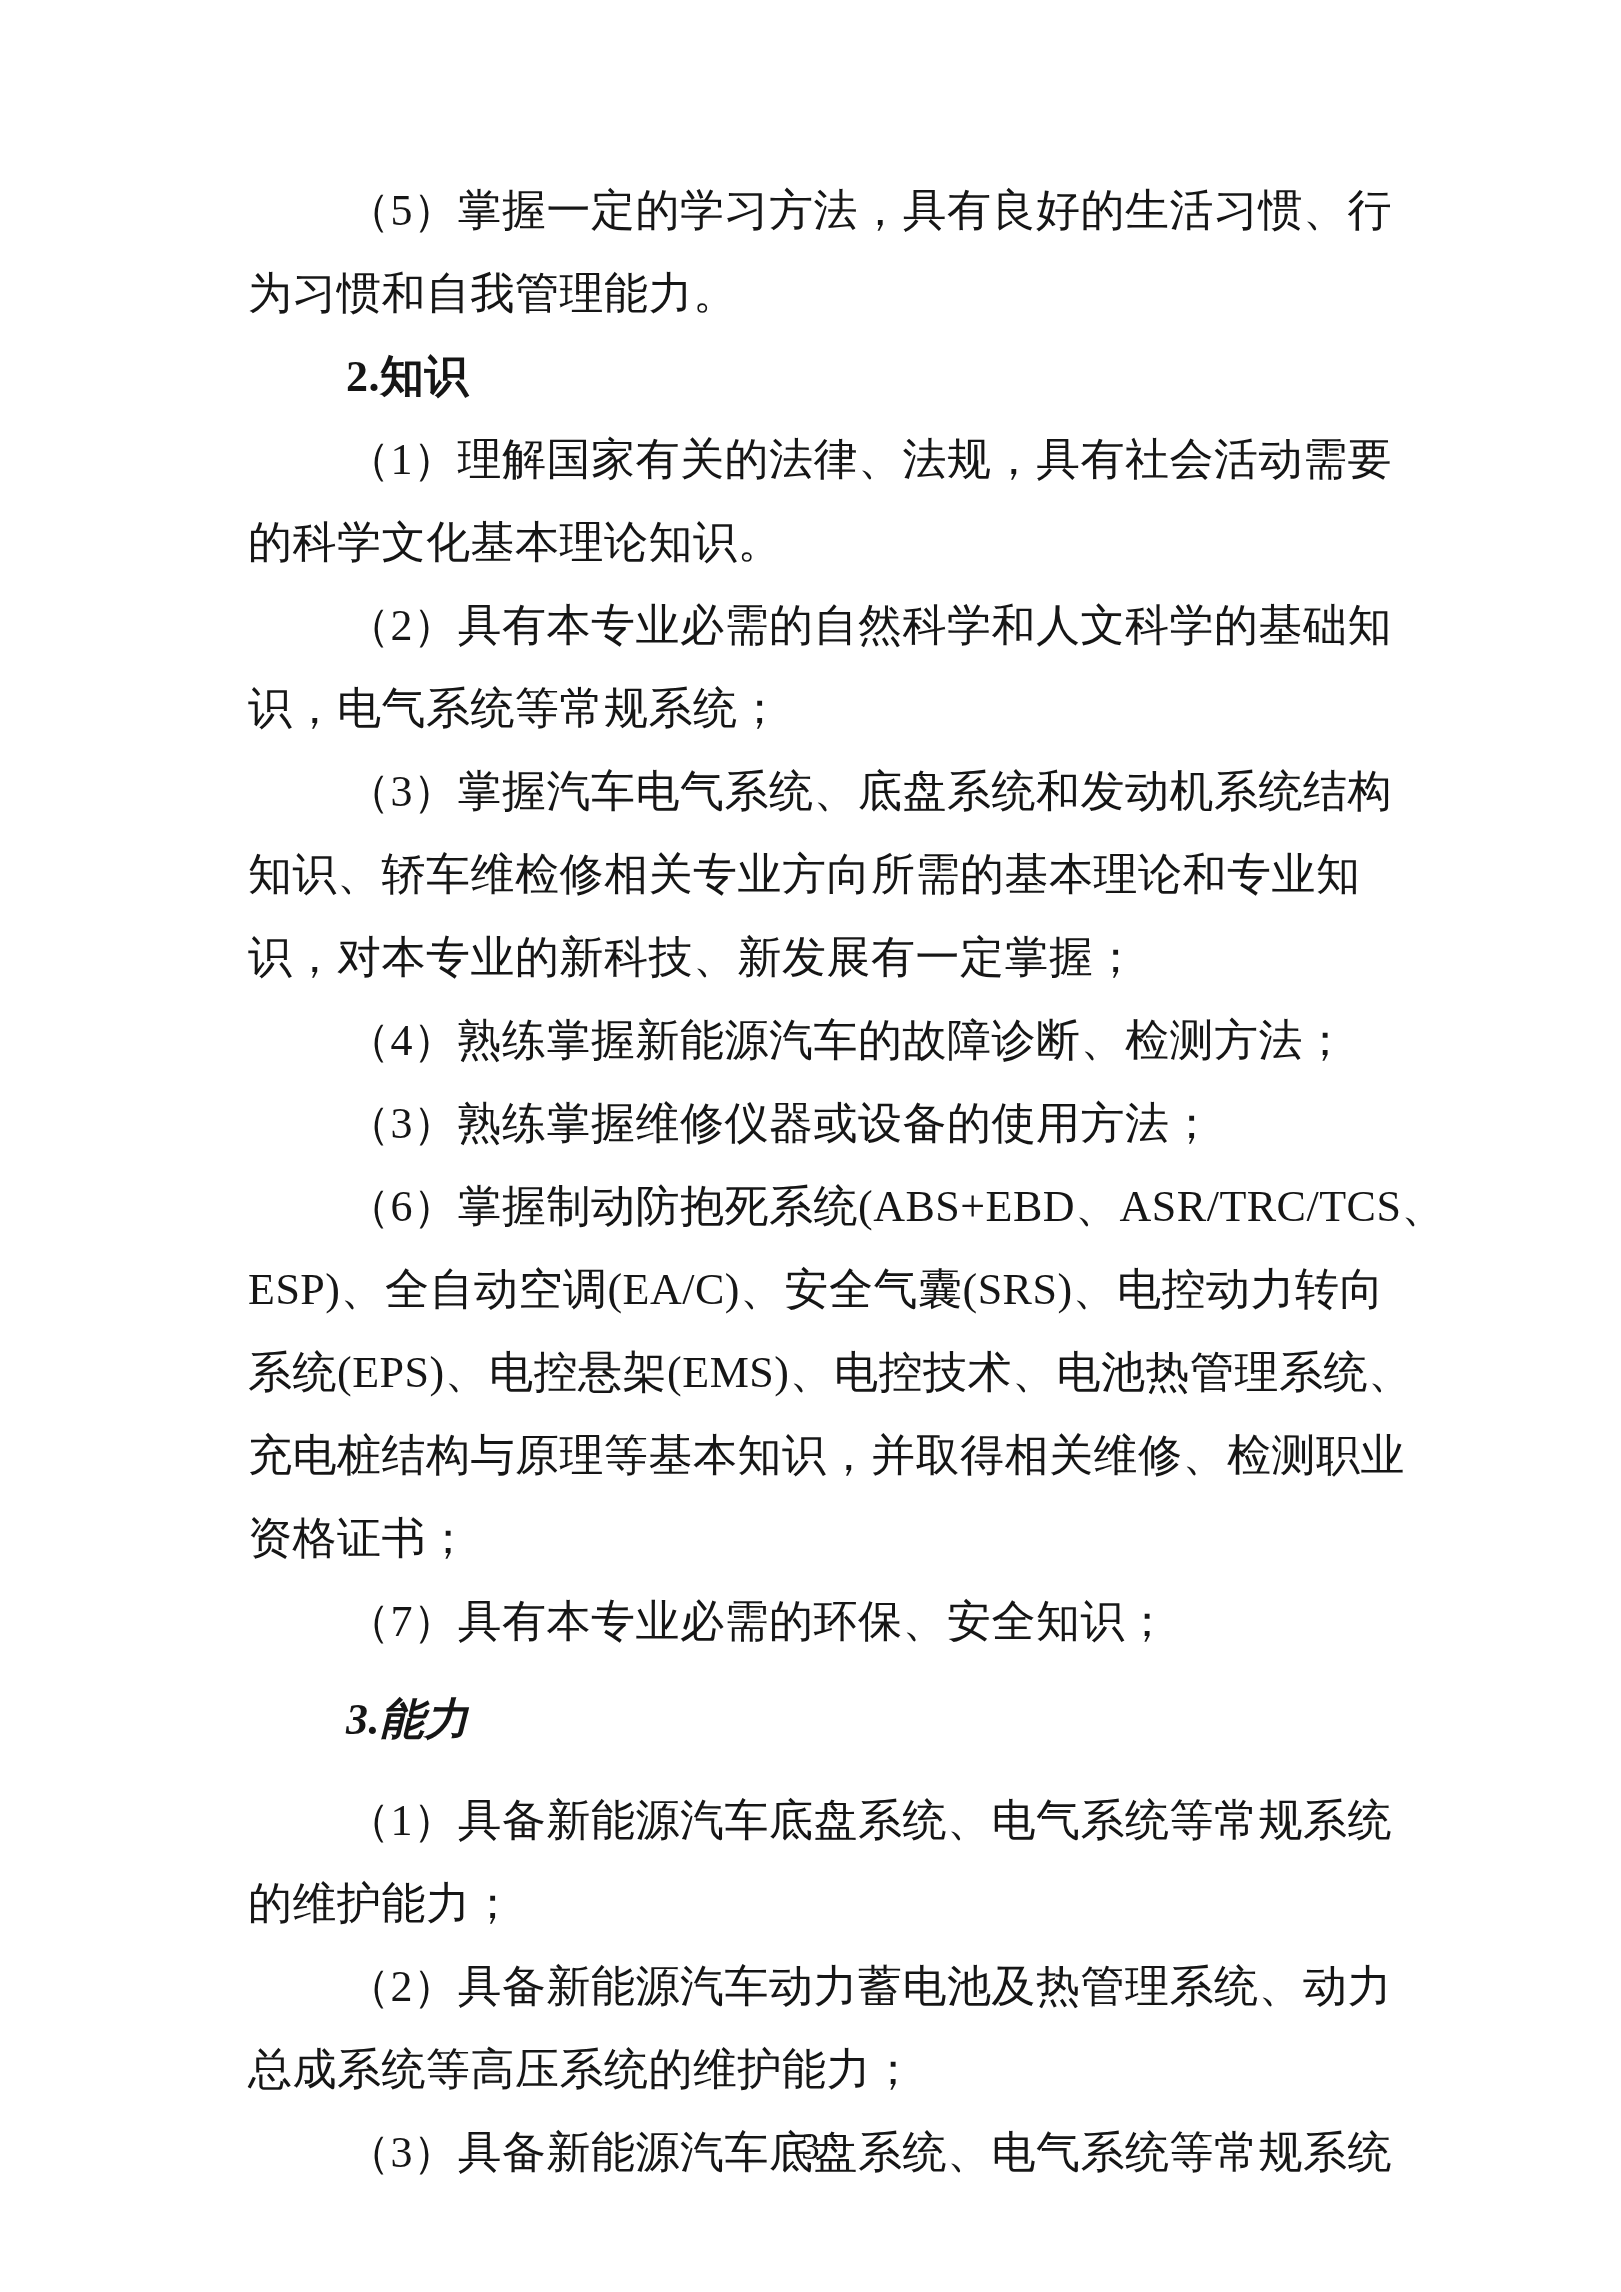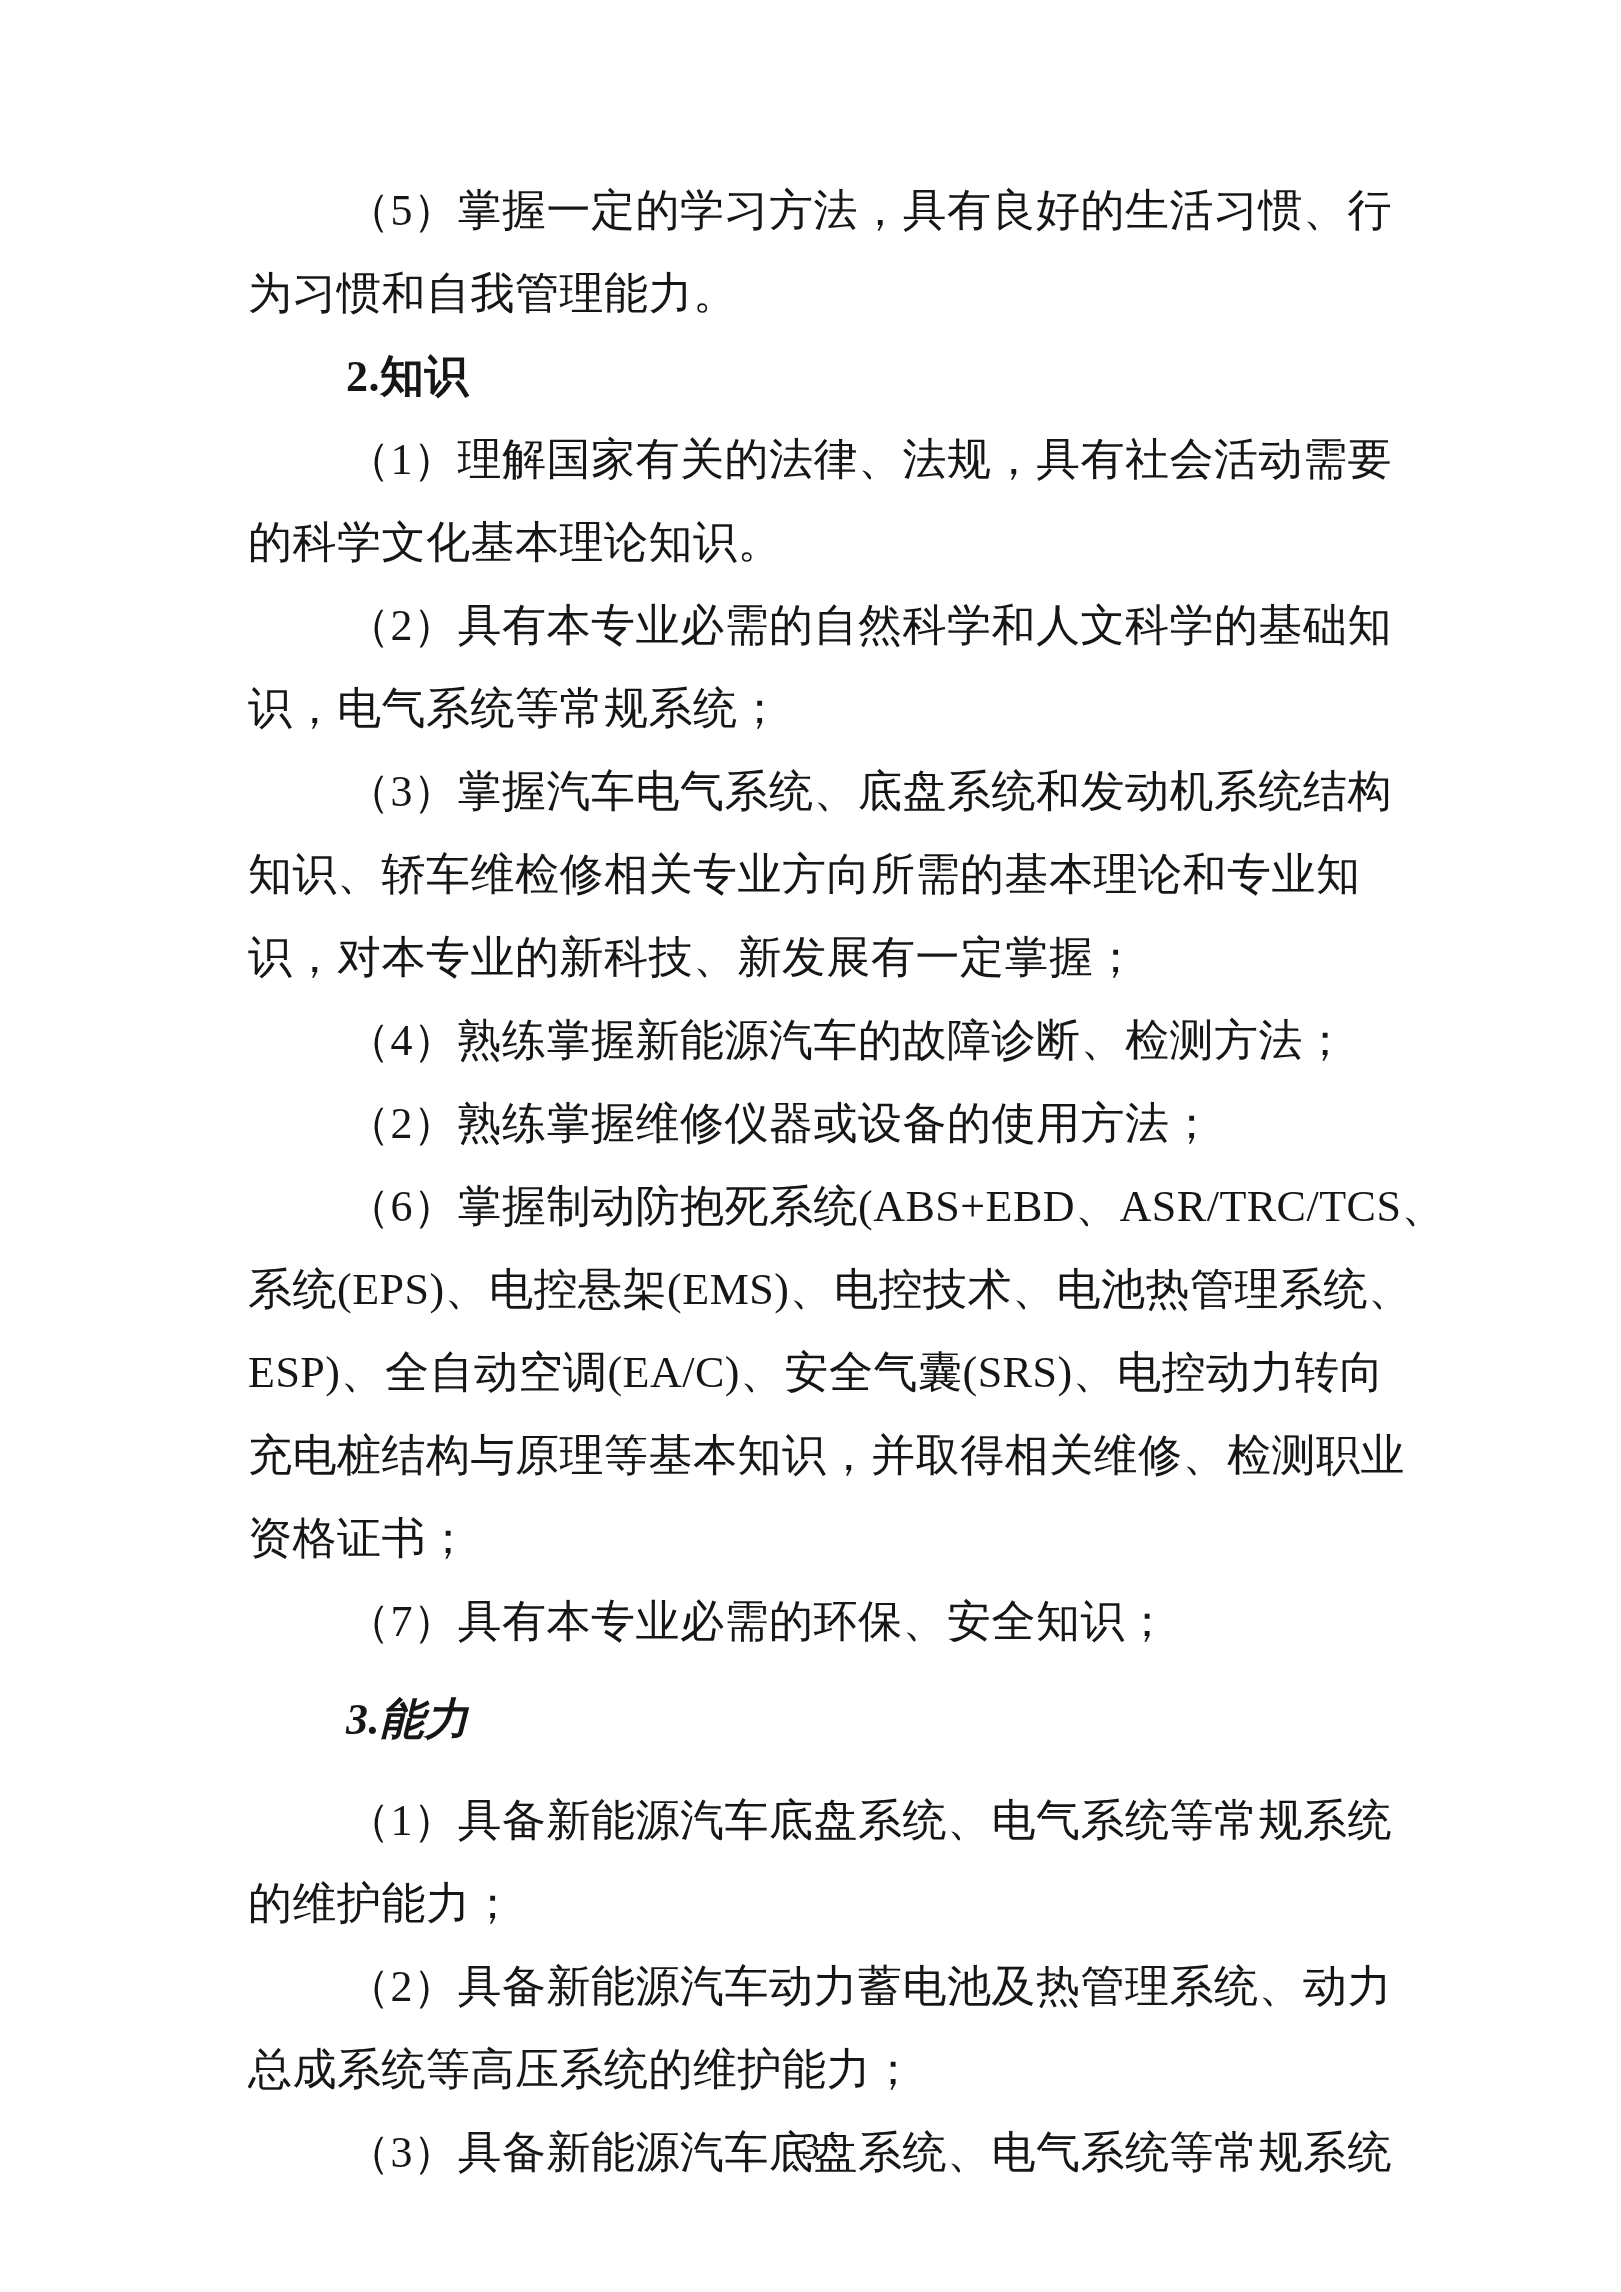--- a/index.html
+++ b/index.html
@@ -69,24 +69,24 @@
     <div class="line flush">为习惯和自我管理能力。</div>
     <div class="line heading">2.知识</div>
     <div class="line indent">（1）理解国家有关的法律、法规，具有社会活动需要</div>
     <div class="line flush">的科学文化基本理论知识。</div>
     <div class="line indent">（2）具有本专业必需的自然科学和人文科学的基础知</div>
     <div class="line flush">识，电气系统等常规系统；</div>
     <div class="line indent">（3）掌握汽车电气系统、底盘系统和发动机系统结构</div>
     <div class="line flush">知识、轿车维检修相关专业方向所需的基本理论和专业知</div>
     <div class="line flush">识，对本专业的新科技、新发展有一定掌握；</div>
     <div class="line indent">（4）熟练掌握新能源汽车的故障诊断、检测方法；</div>
-    <div class="line indent">（2）熟练掌握维修仪器或设备的使用方法；</div>
+    <div class="line indent">（3）熟练掌握维修仪器或设备的使用方法；</div>
     <div class="line indent">（6）掌握制动防抱死系统(ABS+EBD、ASR/TRC/TCS、</div>
+    <div class="line flush">ESP)、全自动空调(EA/C)、安全气囊(SRS)、电控动力转向</div>
     <div class="line flush">系统(EPS)、电控悬架(EMS)、电控技术、电池热管理系统、</div>
-    <div class="line flush">ESP)、全自动空调(EA/C)、安全气囊(SRS)、电控动力转向</div>
     <div class="line flush">充电桩结构与原理等基本知识，并取得相关维修、检测职业</div>
     <div class="line flush">资格证书；</div>
     <div class="line indent">（7）具有本专业必需的环保、安全知识；</div>
     <div class="line heading gap">3.能力</div>
     <div class="line indent">（1）具备新能源汽车底盘系统、电气系统等常规系统</div>
     <div class="line flush">的维护能力；</div>
     <div class="line indent">（2）具备新能源汽车动力蓄电池及热管理系统、动力</div>
     <div class="line flush">总成系统等高压系统的维护能力；</div>
     <div class="line indent">（3）具备新能源汽车底盘系统、电气系统等常规系统</div>
   </div>

